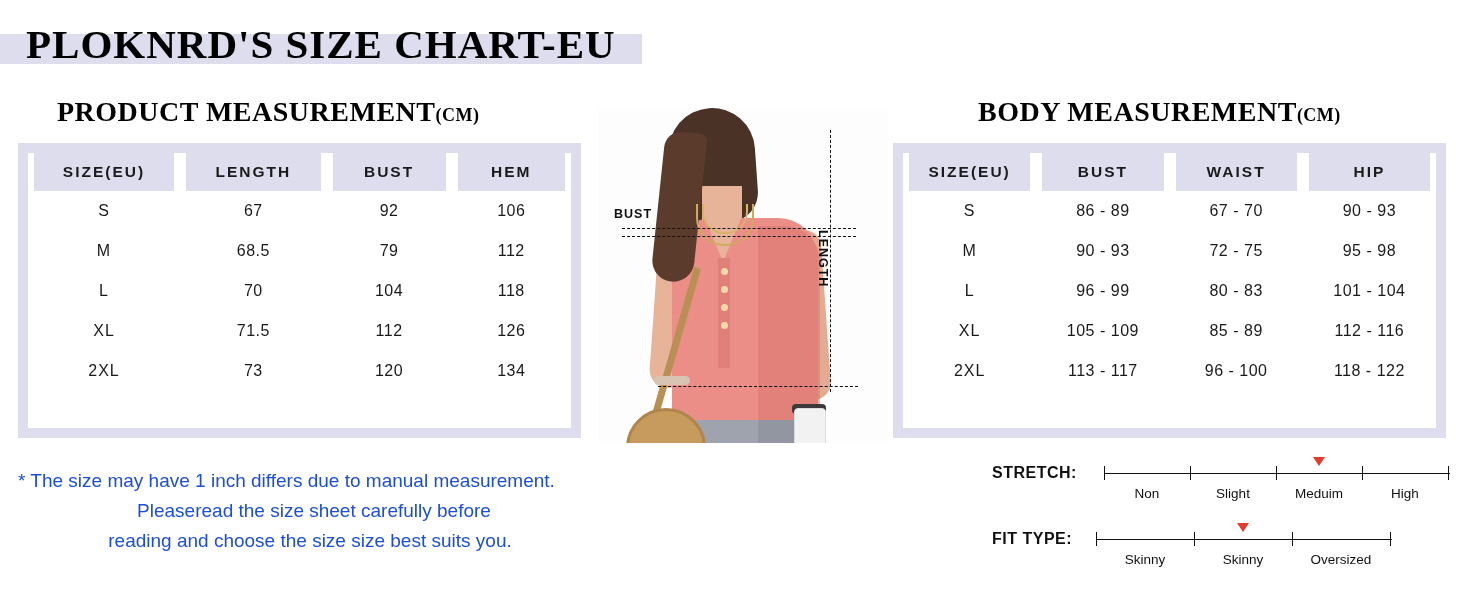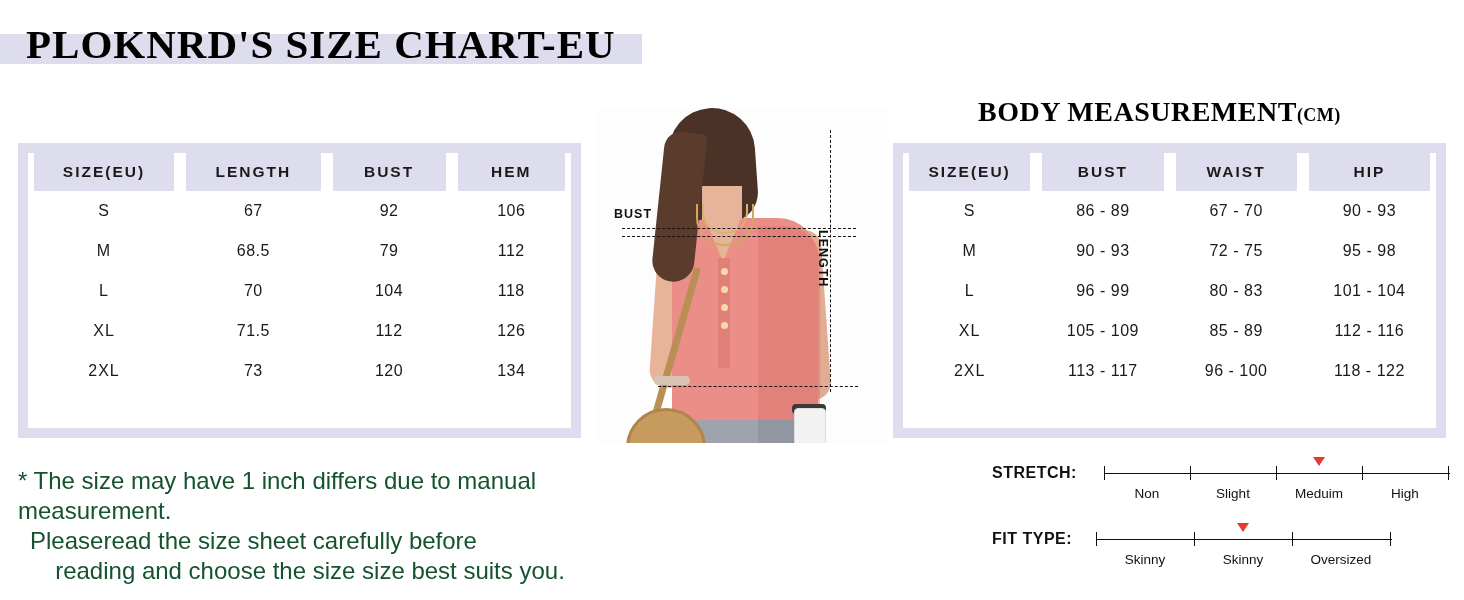--- a/index.html
+++ b/index.html
@@ -138,26 +138,26 @@
     margin: 0 6px;
     padding: 10px 0;
   }
 
   
   .note {
     position: absolute;
     top: 466px;
     left: 18px;
     width: 580px;
-    font-size: 24px;
+    font-size: 19px;
     line-height: 30px;
-    color: #14532d;
+    color: #1d4ed8;
   }
   .note .l1 { display: block; text-align: left; }
-  .note .l2 { display: block; text-align: left; padding-left: 12px;}
+  .note .l2 { display: block; text-align: center; padding-left: 12px;}
   .note .l3 { display: block; text-align: center; padding-left: 4px;}
 
   
   .model {
     position: absolute;
     top: 108px;
     left: 598px;
     width: 290px;
     height: 335px;
     overflow: hidden;
@@ -388,20 +388,23 @@
 <body>
 
 <div class="page">
 
   <div class="title-wrap">
     <span class="title-bar">
       <span class="title-text">PLOKNRD'S SIZE CHART-EU</span>
     </span>
   </div>
 
+  <div class="sec-head" id="head-product">
+    <span class="big">PRODUCT MEASUREMENT</span><span class="unit">(CM)</span>
+  </div>
 
   <div class="sec-head" id="head-body">
     <span class="big">BODY MEASUREMENT</span><span class="unit">(CM)</span>
   </div>
 
   <div class="table-frame" id="frame-product">
     <table class="sizes">
       <thead>
         <tr>
           <th>

